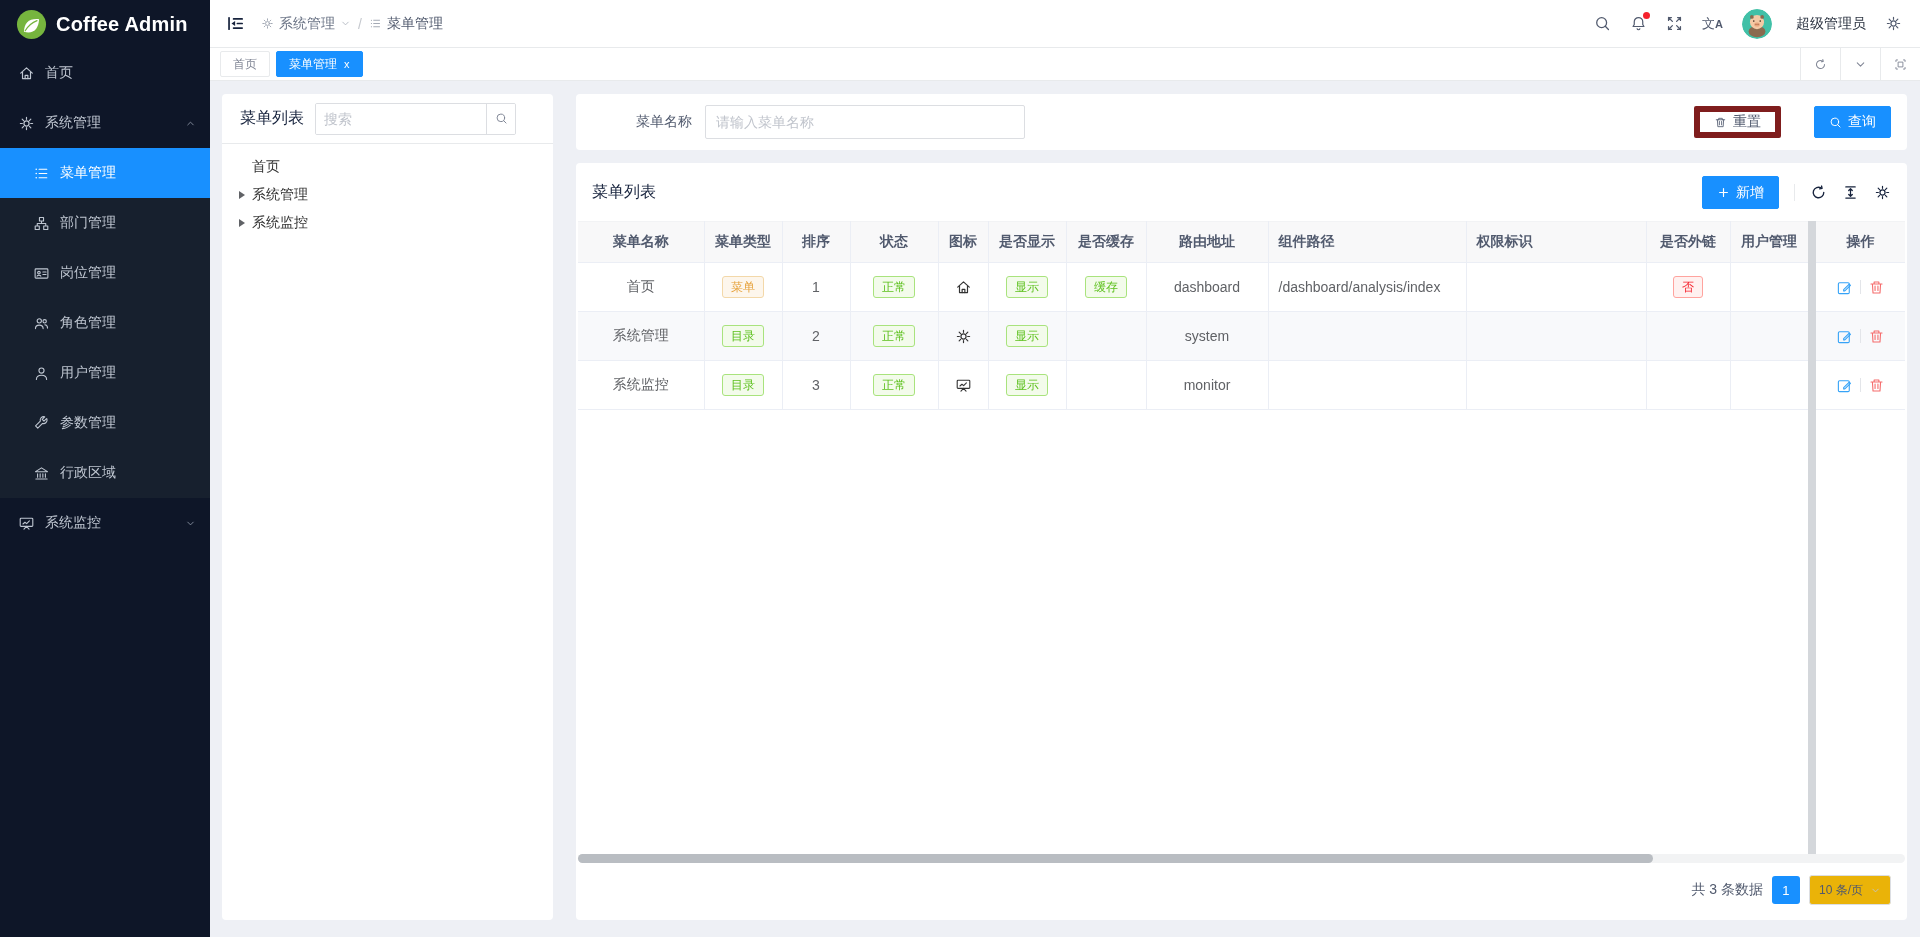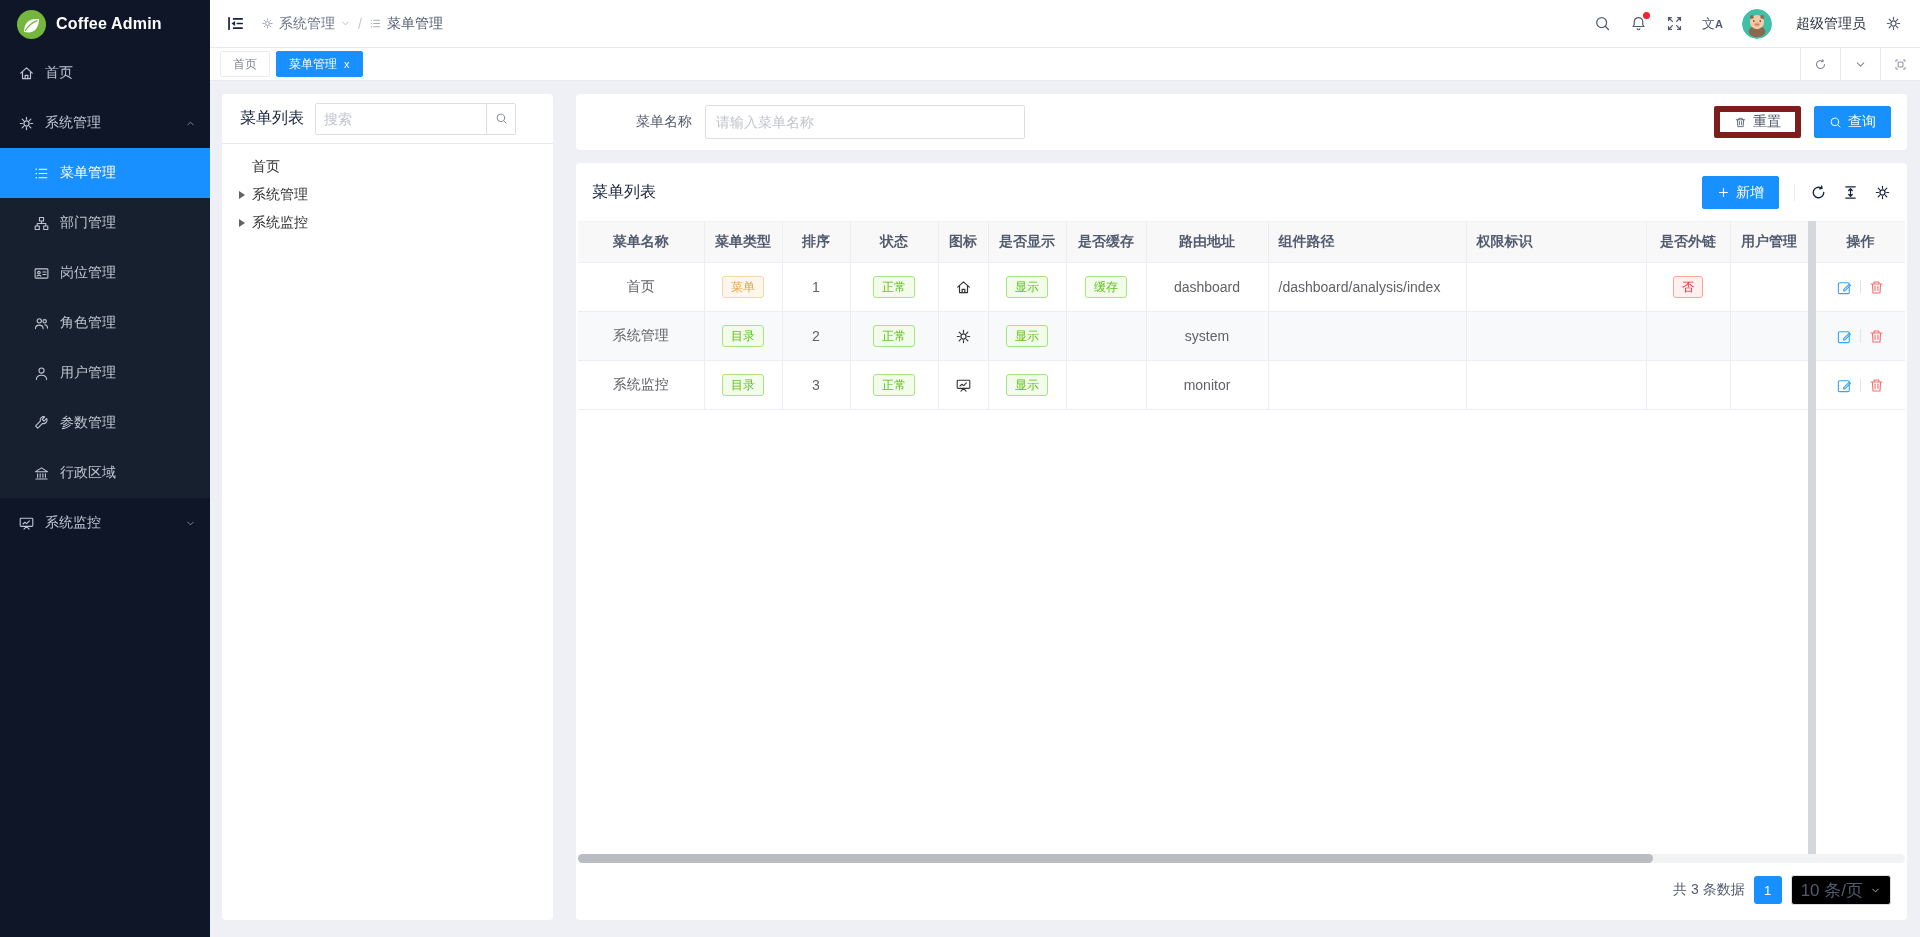--- a/index.html
+++ b/index.html
@@ -8,21 +8,21 @@
   .app { display:flex; width:1920px; height:937px; }
 
   
   .ic { width:17px; height:17px; flex-shrink:0; }
   .ic-sm { width:13px; height:13px; }
   .ic-xs { width:11px; height:11px; }
 
   
   .sidebar { width:210px; height:100%; background:#0e1628; color:#bfc6d1; flex-shrink:0; display:flex; flex-direction:column; }
   .logo { height:48px; display:flex; align-items:center; gap:9px; padding-left:16px; flex-shrink:0; }
-  .logo-text { color:#fff; font-weight:bold; font-size:16px; letter-spacing:.2px; }
+  .logo-text { color:#fff; font-weight:bold; font-size:20px; letter-spacing:.2px; }
   .menu { flex:1; overflow:hidden; }
   .menu-item { height:50px; display:flex; align-items:center; gap:10px; padding:0 14px 0 18px; font-size:14px; cursor:pointer; }
   .menu-item .caret { margin-left:auto; color:#8a93a3; }
   .submenu { background:#17202e; }
   .submenu .menu-item { padding-left:33px; }
   .menu-item.active { background:#1890ff; color:#fff; }
 
   
   .main { flex:1; min-width:0; display:flex; flex-direction:column; height:937px; }
 
@@ -66,21 +66,21 @@
   .tree-arrow.none { border-left-color:transparent; }
 
   .right-col { flex:1; min-width:0; display:flex; flex-direction:column; }
   .filter-card { height:56px; flex-shrink:0; background:#fff; border-radius:4px; display:flex; align-items:center; padding:0 16px; margin-bottom:13px; }
   .filter-label { margin-left:44px; color:#515a6e; }
   .filter-input { width:320px; height:34px; border:1px solid #dcdee2; border-radius:2px; margin-left:13px; padding:0 10px; font-size:14px; color:#515a6e; outline:none; font-family:inherit; }
   .filter-input::placeholder { color:#c0c4cc; }
   .filter-buttons { margin-left:auto; display:flex; gap:13px; }
   .btn { height:32px; border-radius:2px; font-size:14px; display:inline-flex; align-items:center; gap:6px; padding:0 14px; cursor:pointer; }
   .btn-plain { background:#fff; border:6px solid #7f1d1d; color:#515a6e; }
-  .btn-primary { background:#1890ff; border:1px solid #1890ff; color:#fff; }
+  .btn-primary { background:#1890ff; border:1px solid #1890ff; color:#fff;margin-left:20px; }
 
   .table-card { flex:1; min-height:0; background:#fff; border-radius:4px; display:flex; flex-direction:column; }
   .table-head { display:flex; align-items:center; padding:13px 16px 12px; flex-shrink:0; }
   .table-title { font-size:16px; color:#17233d; }
   .table-toolbar { margin-left:auto; display:flex; align-items:center; gap:15px; }
   .toolbar-sep { width:1px; height:17px; background:#e8eaec; }
   .icon-btn { display:flex; color:#17233d; cursor:pointer; }
   .btn-add { height:33px; }
 
   .table-zone { flex:1; min-height:0; position:relative; padding:0 2px; }
@@ -102,21 +102,21 @@
   .op-wrap { display:flex; align-items:center; justify-content:center; gap:7px; }
   .op-sep { width:1px; height:14px; background:#e3e5e9; }
   .op-edit { color:#36a3f7; display:flex; cursor:pointer; }
   .op-del { color:#f56c6c; display:flex; cursor:pointer; }
 
   .h-scroll { height:9px; margin:0 2px; background:#f2f3f4; border-radius:5px; flex-shrink:0; }
   .h-thumb { width:81%; height:9px; background:#b9bdc2; border-radius:5px; }
 
   .pagination { flex-shrink:0; display:flex; align-items:center; justify-content:flex-end; gap:9px; padding:12px 16px 15px; color:#515a6e; font-size:14px; }
   .page-btn { min-width:28px; height:28px; padding:0 6px; background:#1890ff; color:#fff; border-radius:3px; display:inline-flex; align-items:center; justify-content:center; font-size:13px; cursor:pointer; }
-  .page-size { height:30px; border:1px solid #dcdee2; border-radius:3px; display:inline-flex; align-items:center; gap:7px; padding:0 9px; font-size:17px; color:#515a6e; cursor:pointer; background:#000000; }
+  .page-size { height:30px; border:1px solid #dcdee2; border-radius:3px; display:inline-flex; align-items:center; gap:7px; padding:0 9px; font-size:12px; color:#515a6e; cursor:pointer; background:#eab308; }
   .page-size .ic-xs { color:#c0c4cc; }
 </style>
 </head>
 <body>
 
 <svg width="0" height="0" style="position:absolute" aria-hidden="true">
   <defs>
     <g id="stroke-defaults"></g>
     <symbol id="i-home" viewBox="0 0 20 20">
         <g fill="none" stroke="currentColor" stroke-width="1.4" stroke-linecap="round" stroke-linejoin="round">

